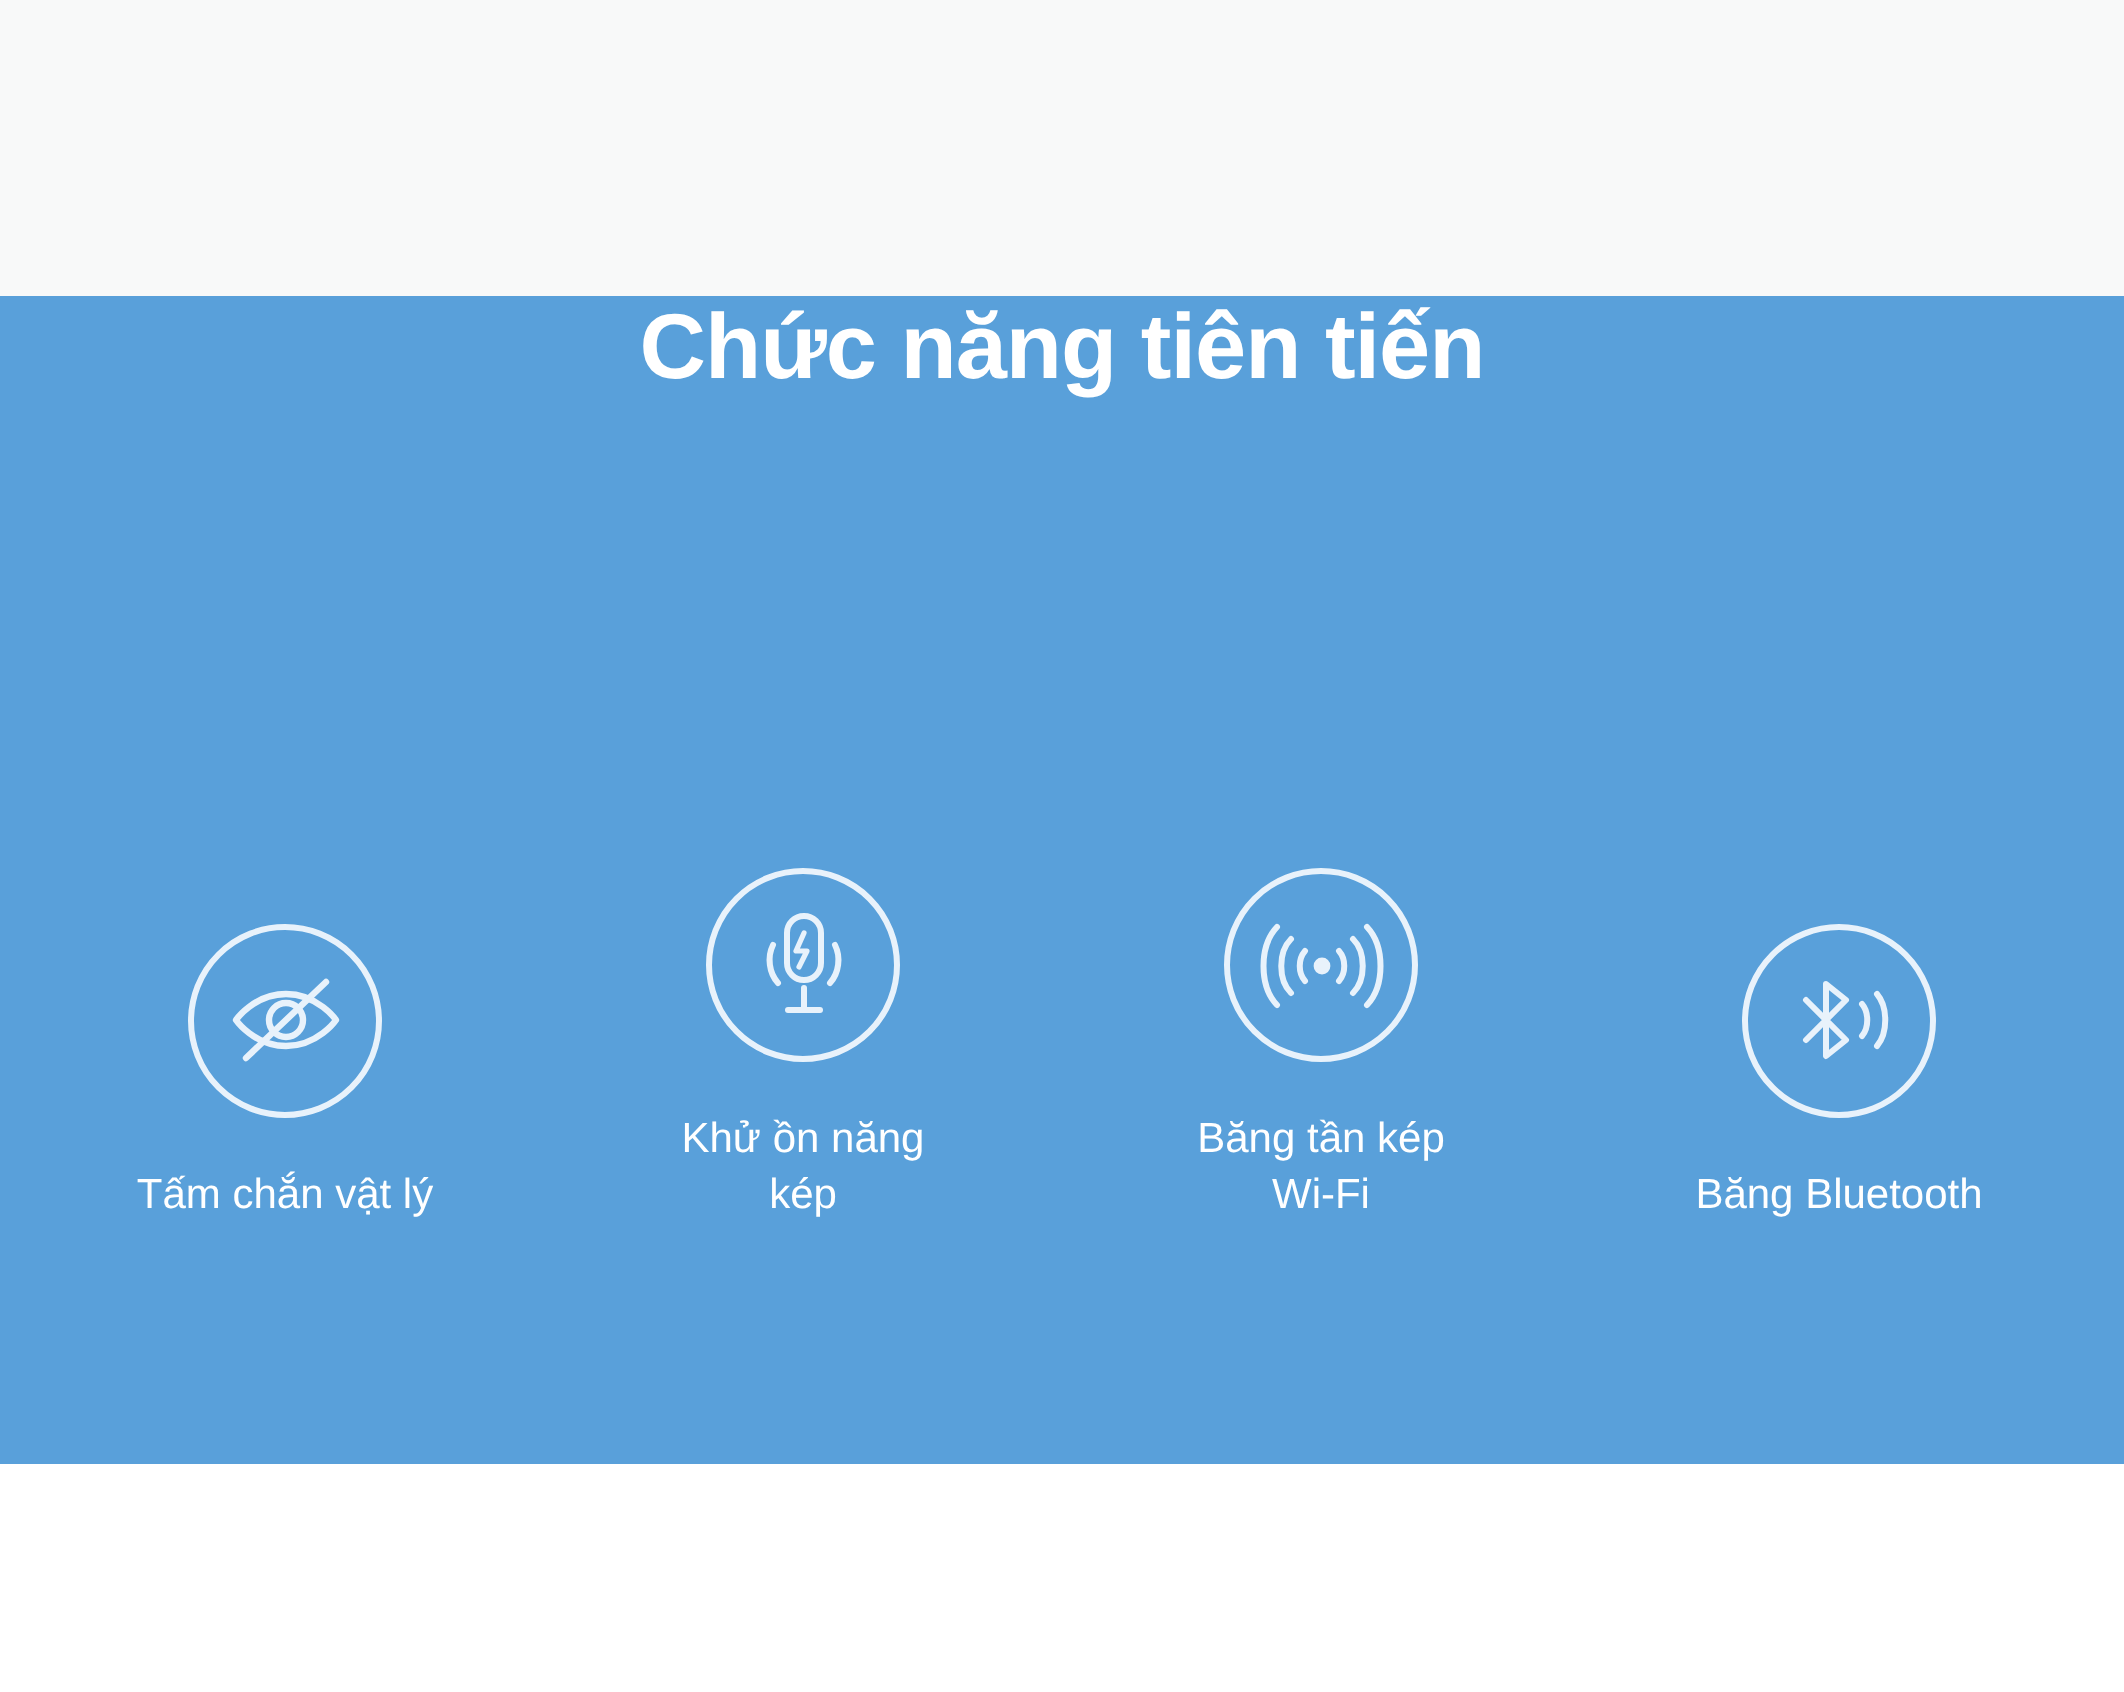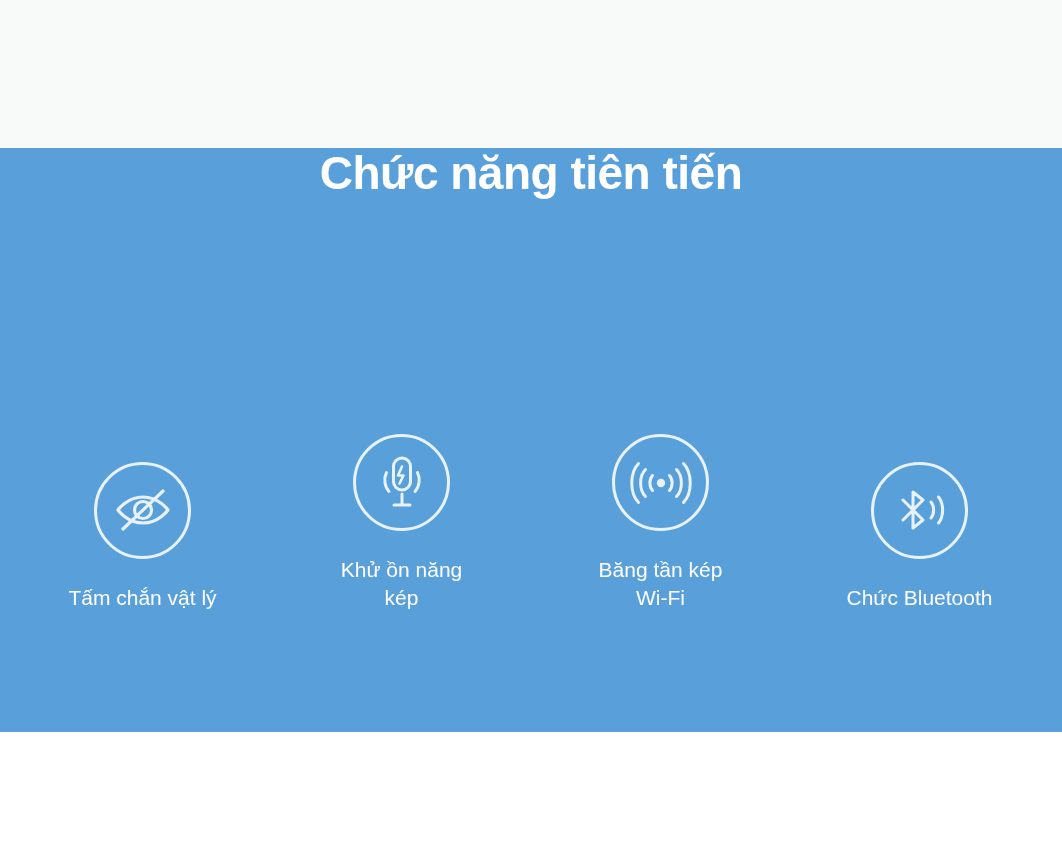--- a/index.html
+++ b/index.html
@@ -170,20 +170,20 @@
     </div>
 
     <div class="feature">
       <div class="icon-circle">
         <svg width="62" height="58" viewBox="0 0 62 58" fill="none" stroke="#e8f2fb" stroke-width="3" stroke-linecap="round" stroke-linejoin="round">
           <path d="M14 19 L34 39 L24 47 L24 11 L34 19 L14 39"></path>
           <path d="M42 21 C45.5 25 45.5 33 42 37"></path>
           <path d="M49.5 16 C55 22.5 55 35.5 49.5 42"></path>
         </svg>
       </div>
-      <div class="feature-label">Chức Bluetooth</div>
+      <div class="feature-label">Băng Bluetooth</div>
     </div>
 
   </div>
 
   <div class="bottom-strip"></div>
 
 </div>
 
 </body></html>

